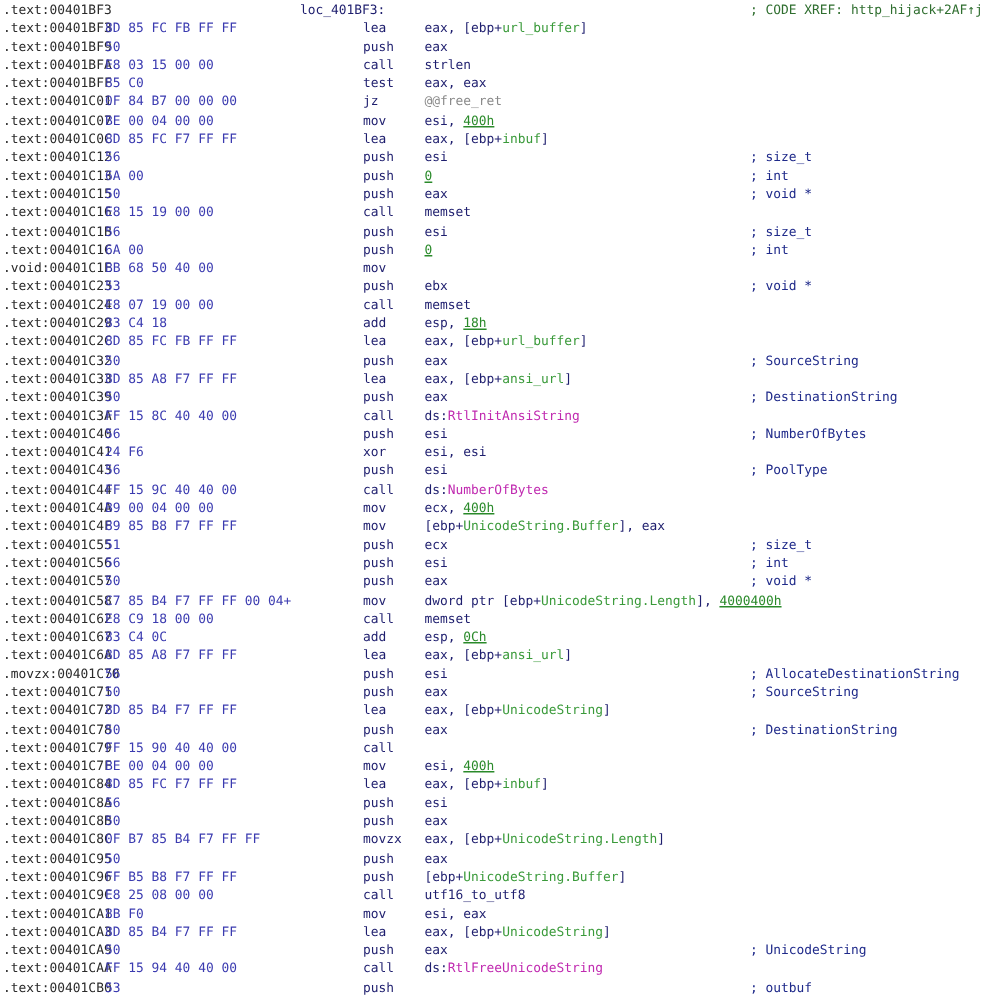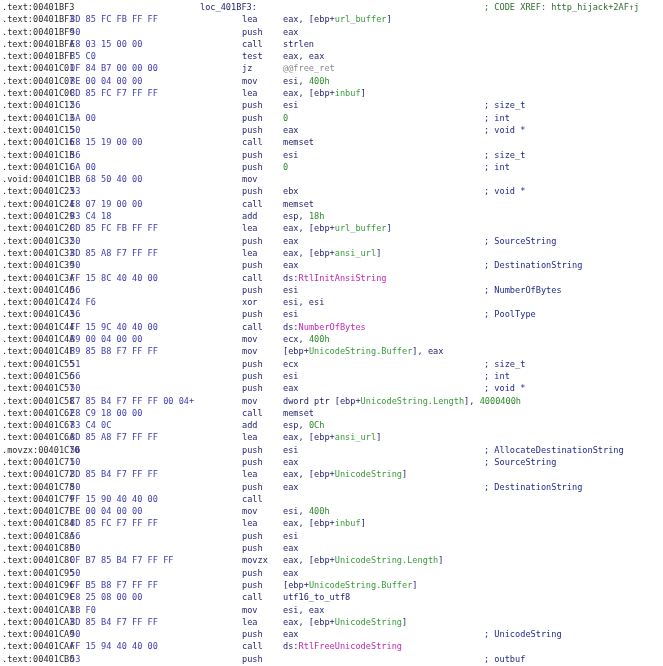--- a/index.html
+++ b/index.html
@@ -6,23 +6,23 @@
   body{width:663px;height:666px;overflow:hidden;position:relative;
        font-family:"DejaVu Sans Mono","Liberation Mono",monospace;font-size:8.6px;}
   #listing{position:absolute;left:0;top:1px;width:663px;}
   .row{position:relative;height:12.3px;line-height:12.3px;white-space:pre;}
   .row span{position:absolute;top:0;}
   .addr{left:2px;color:#2a2a2a;}
   .bytes{left:70px;color:#3b3bb0;}
   .label{left:200px;color:#1e1e6e;}
   .mn{left:242px;color:#1e1e6e;}
   .ops{left:283px;color:#1e1e6e;}
-  .cmt{left:484px;color:#1f2a8a;}
+  .cmt{left:500px;color:#1f2a8a;}
   .cmt.xref{color:#2f6e2f;}
-  .num{color:#2a8a2a;}
+  .num{color:#2a8a2a;text-decoration:underline;}
   .var{color:#3a9a3a;}
   .imp{color:#c02ab0;}
   .loc{color:#8a8a8a;}
 </style>
 </head>
 <body>
 
 <div id="listing">
     <div class="row"><span class="addr">.text:00401BF3</span><span class="label">loc_401BF3:</span><span class="cmt xref">; CODE XREF: http_hijack+2AF↑j</span></div>
     <div class="row"><span class="addr">.text:00401BF3</span><span class="bytes">8D 85 FC FB FF FF</span><span class="mn">lea</span><span class="ops"><span style="position: static;">eax, [ebp+</span><span class="var" style="position: static;">url_buffer</span><span style="position: static;">]</span></span></div>

